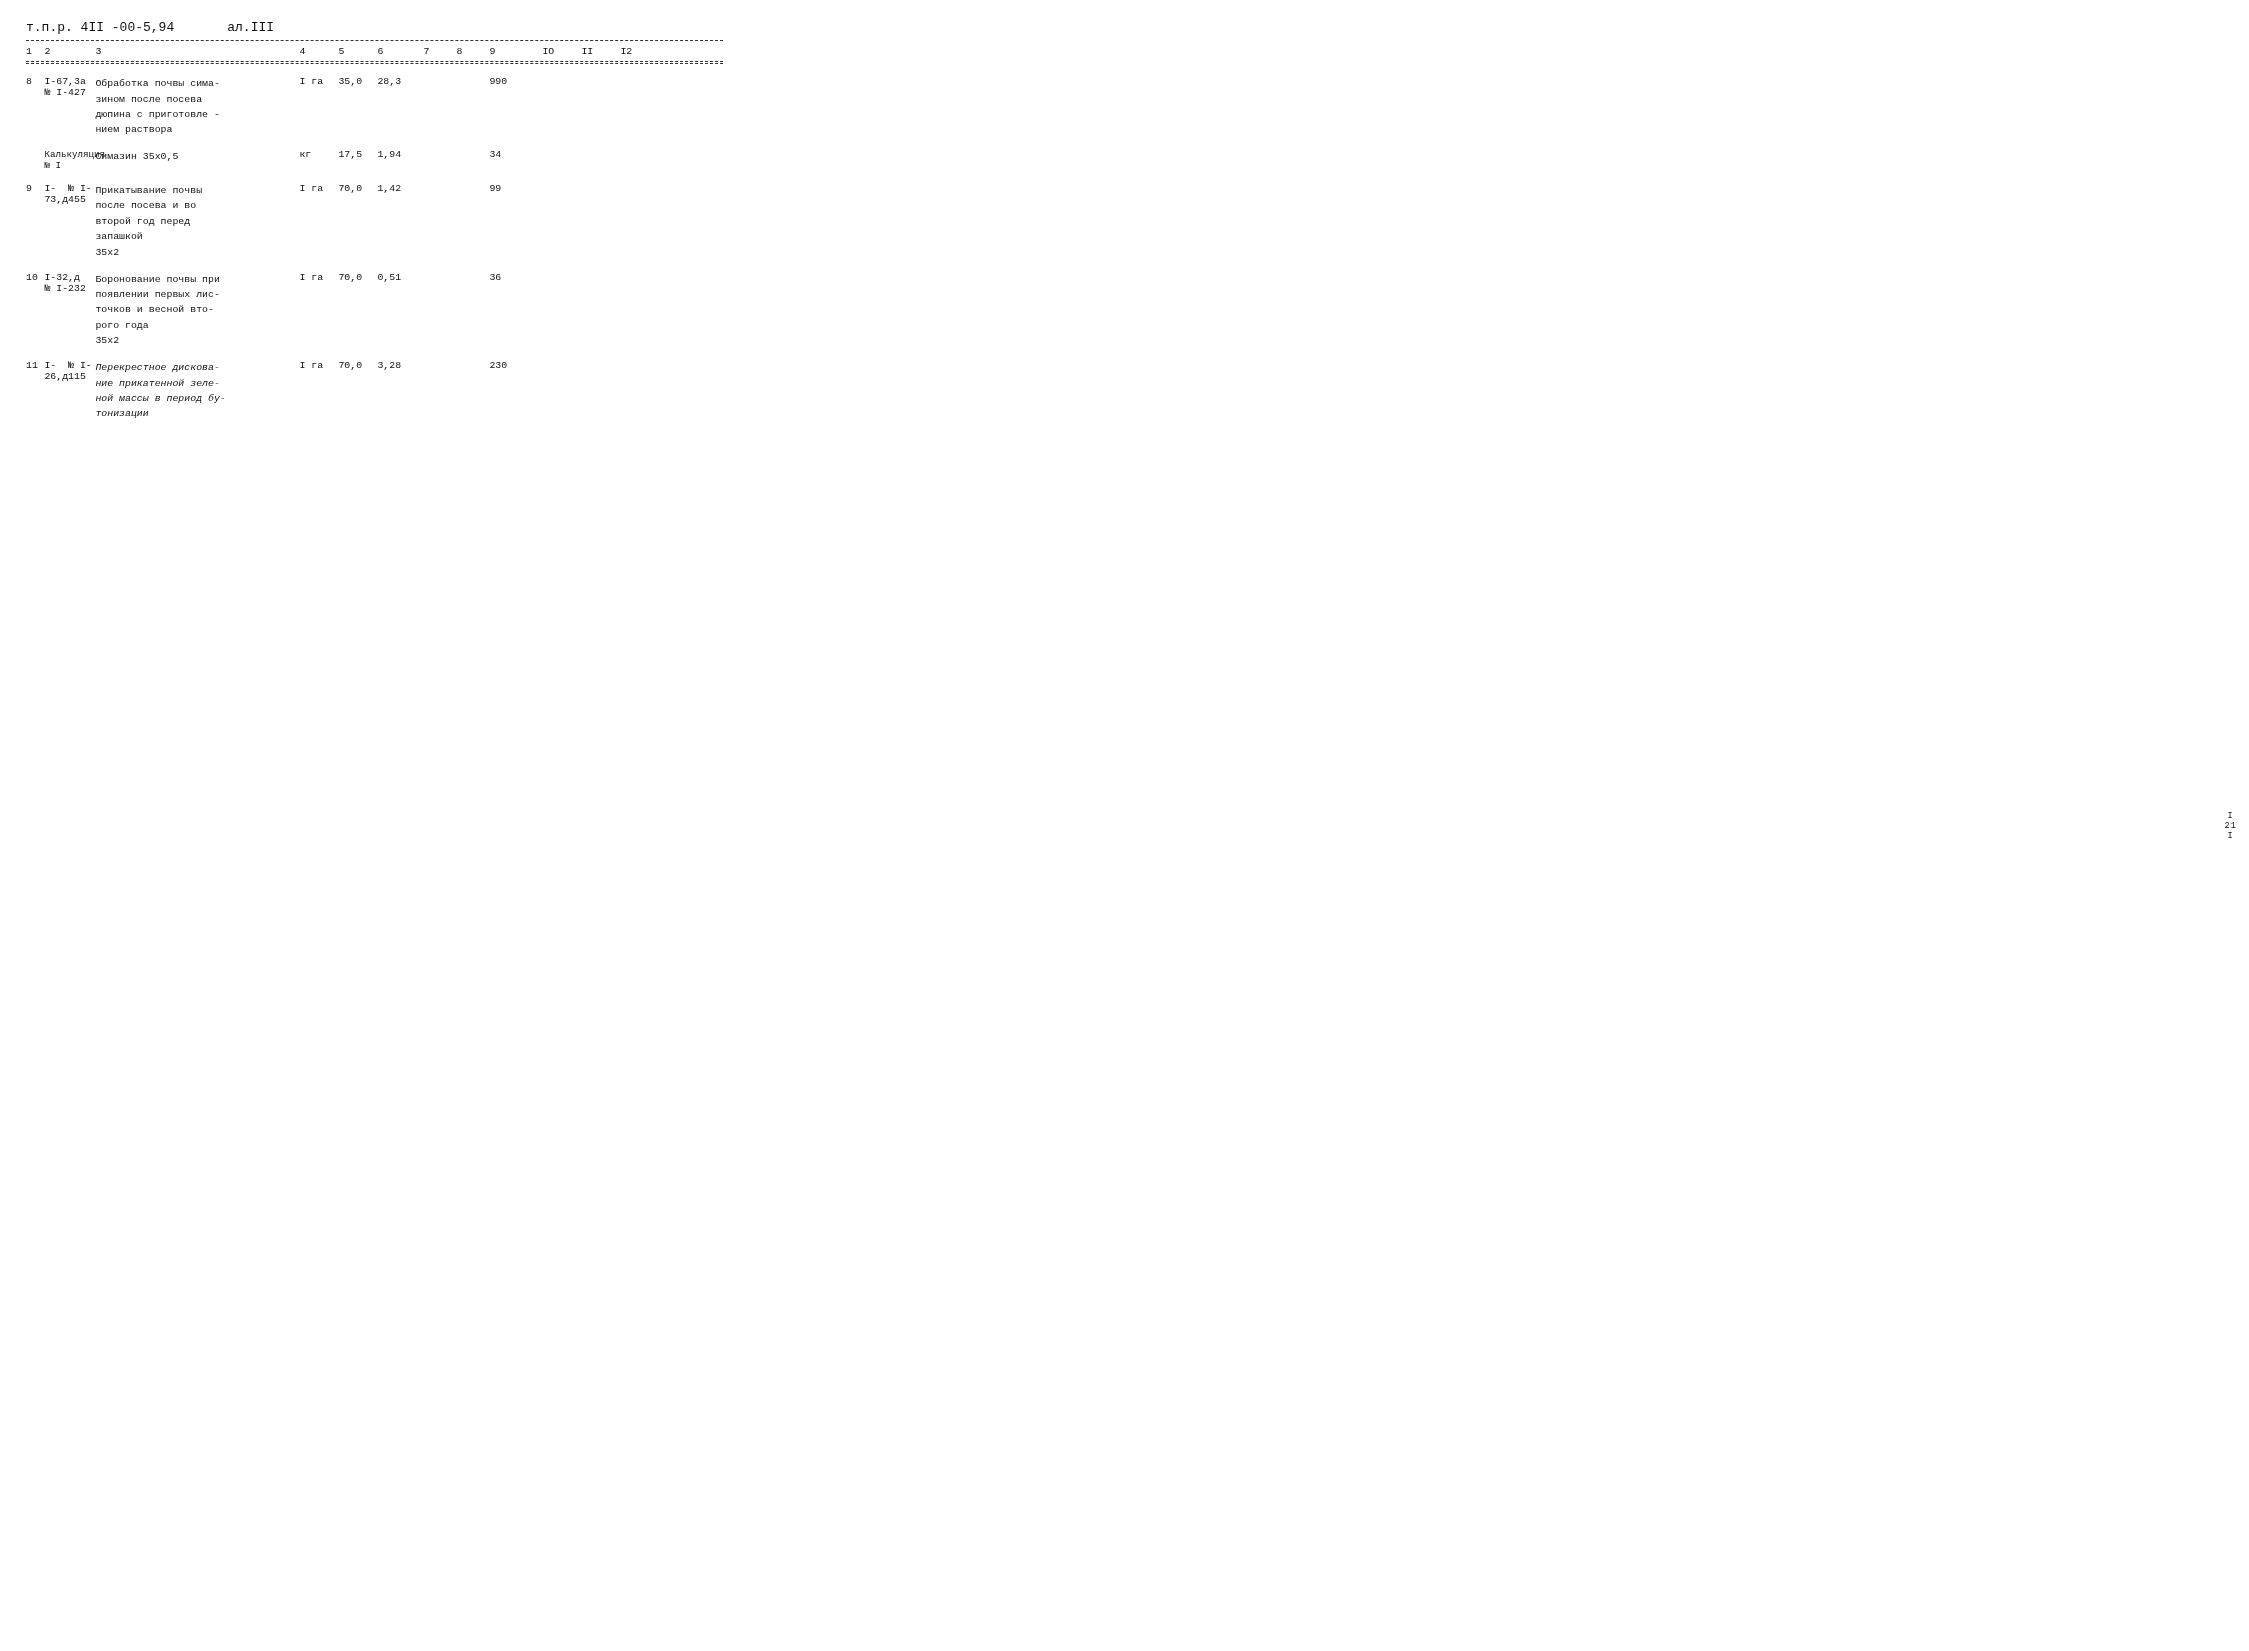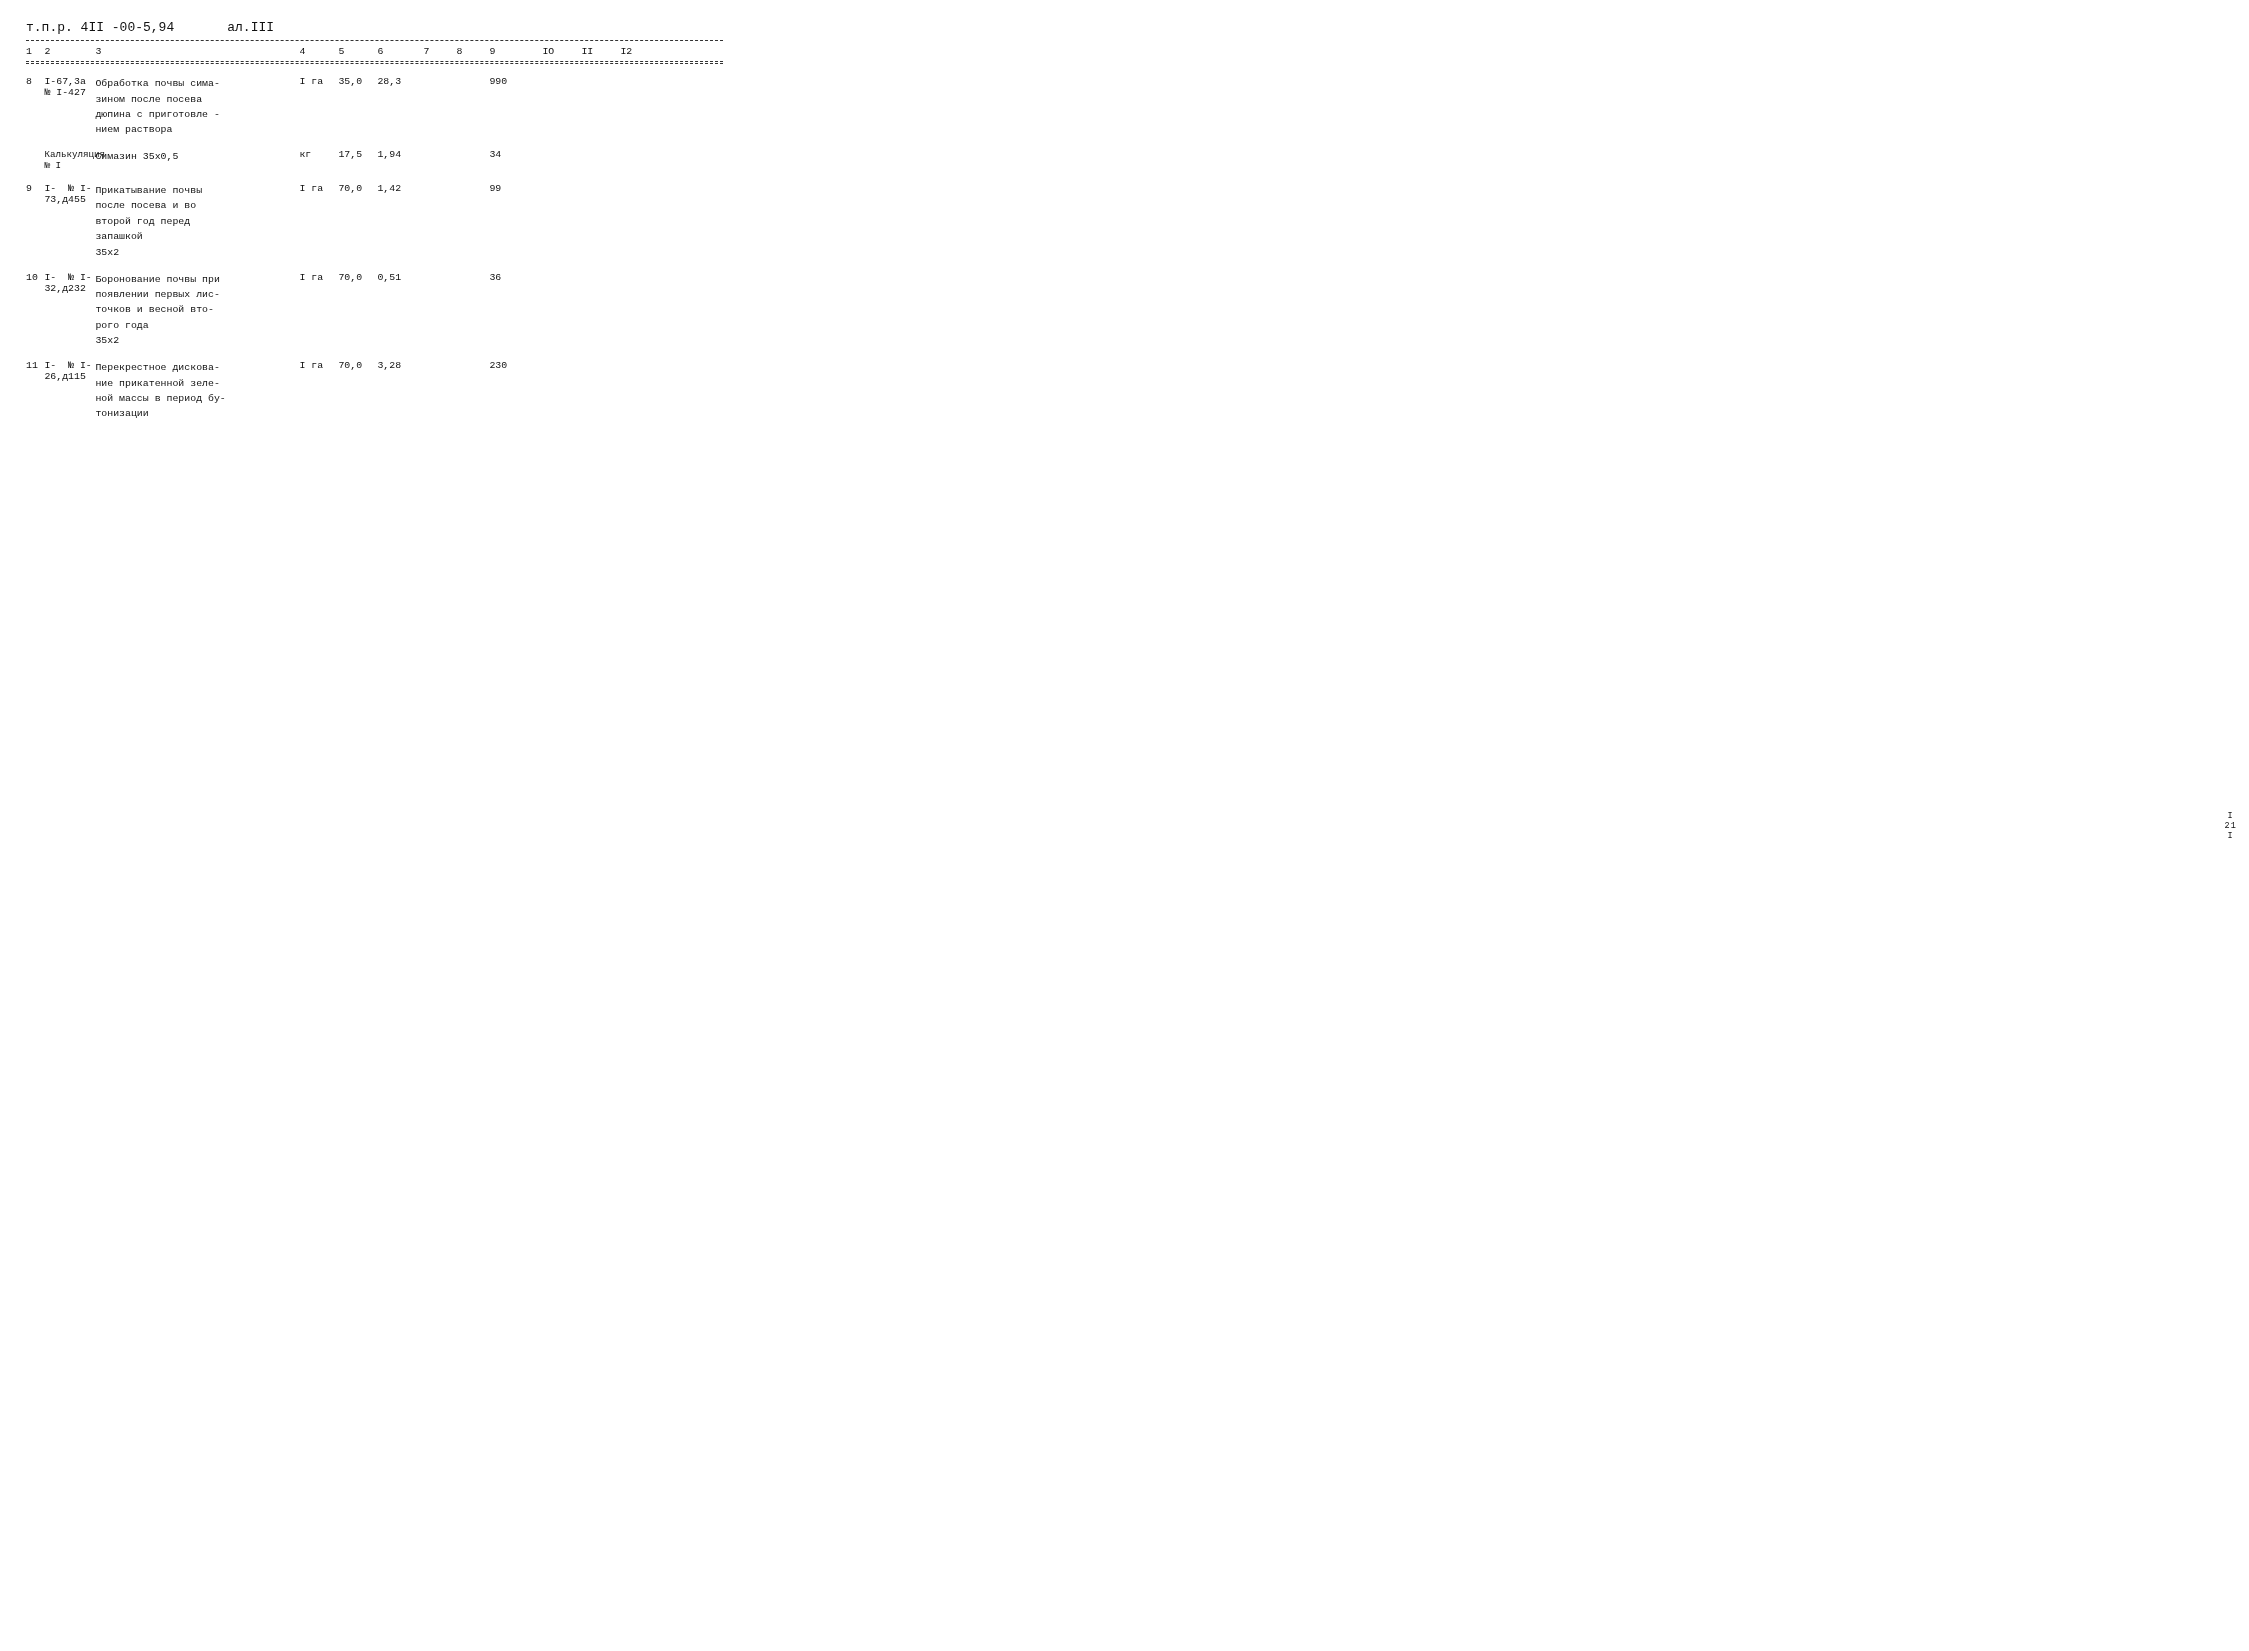--- a/index.html
+++ b/index.html
@@ -169,21 +169,21 @@
       <div class="col-9">99</div>
       <div class="col-10"></div>
       <div class="col-11"></div>
       <div class="col-12"></div>
     </div>
   </div>
 
   <div class="section">
     <div style="display:flex; align-items:flex-start; margin-top:10.5px;">
       <div class="col-1">10</div>
-      <div class="col-2" style="display:flex;">
+      <div class="col-2" style="display:flex;flex-direction:column;">
         <span>I-32,д</span>
         <span>№ I-232</span>
       </div>
       <div class="col-3" style="display:flex;flex-direction:column;">
         <span class="desc-line">Боронование почвы при</span>
         <span class="desc-line">появлении первых лис-</span>
         <span class="desc-line">точков и весной вто-</span>
         <span class="desc-line">рого года</span>
         <span class="desc-line">35х2</span>
       </div>
@@ -199,21 +199,21 @@
     </div>
   </div>
 
   <div class="section">
     <div style="display:flex; align-items:flex-start; margin-top:5px;">
       <div class="col-1">11</div>
       <div class="col-2" style="display:flex;flex-direction:row;">
         <span>I-26,д</span>
         <span>№ I-115</span>
       </div>
-      <div class="col-3" style="display:flex;flex-direction:column;">
+      <div class="col-3" style="display:flex;flex-direction:column;font-style:italic;">
         <span class="desc-line">Перекрестное дискова-</span>
         <span class="desc-line">ние прикатенной зеле-</span>
         <span class="desc-line">ной массы в период бу-</span>
         <span class="desc-line">тонизации</span>
       </div>
       <div class="col-4">I га</div>
       <div class="col-5">70,0</div>
       <div class="col-6">3,28</div>
       <div class="col-7"></div>
       <div class="col-8"></div>

